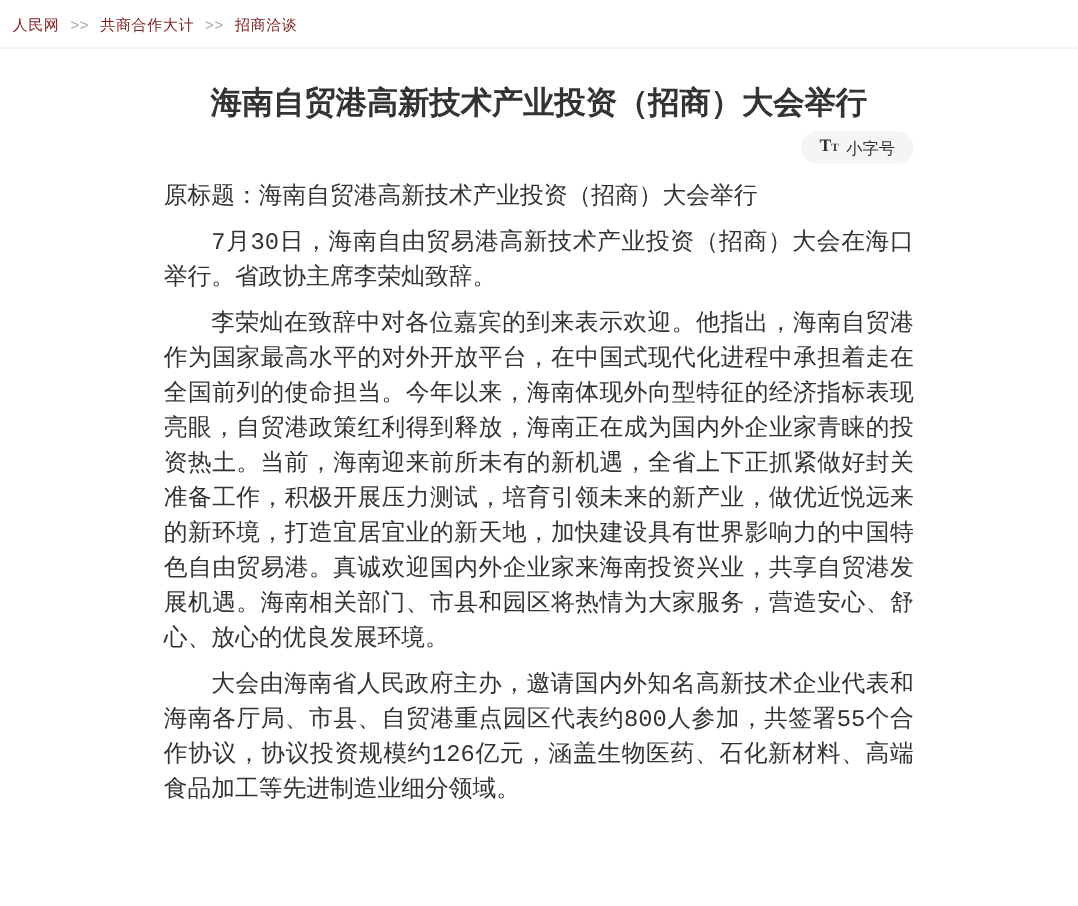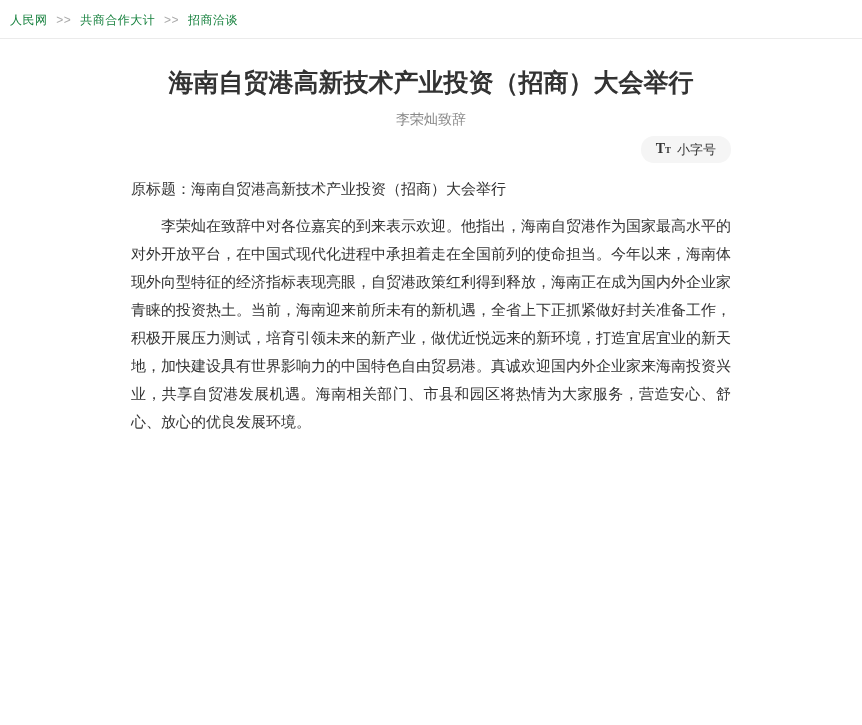--- a/index.html
+++ b/index.html
@@ -13,21 +13,21 @@
     font-family: "Liberation Sans", "DejaVu Sans", sans-serif;
   }
   
   .breadcrumb {
     padding: 12px 10px 9px 10px;
     font-size: 12px;
     color: #999999;
     letter-spacing: 0.5px;
   }
   .breadcrumb .crumb {
-    color: #15803d;
+    color: #7f1d1d;
     cursor: pointer;
     text-decoration: none;
   }
   .breadcrumb .sep {
     margin: 0 5px;
     color: #aaaaaa;
   }
   .top-divider {
     border-bottom: 1px solid #ebebeb;
     width: 100%;
@@ -79,22 +79,23 @@
     cursor: pointer;
     font-family: inherit;
     line-height: 17px;
   }
   .t-icon { display: inline-flex; align-items: baseline; color: #333333; }
   .t-icon .t-big { font-size: 14px; font-weight: bold; font-family: "Liberation Serif", serif; }
   .t-icon .t-small { font-size: 9px; font-weight: bold; font-family: "Liberation Serif", serif; }
   
   .article {
     margin-top: 12px;
-    font-size: 15px;
+    font-size: 19px;
     color: #333333;
+    font-family: Liberation Mono, monospace;
   }
   .article p {
     margin: 0 0 9px 0;
     line-height: 28px;
     text-indent: 2em;
     text-align: justify;
   }
   .article p.orig-title {
     text-indent: 0;
   }
@@ -108,32 +109,33 @@
   <span class="crumb">共商合作大计</span>
   <span class="sep">&gt;&gt;</span>
   <span class="crumb">招商洽谈</span>
 </div>
 <div class="top-divider"></div>
 
 <div class="content">
 
   <h1 class="title">海南自贸港高新技术产业投资（招商）大会举行</h1>
 
-  <div class="subtitle">李荣灿致辞</div>
 
 
   <div class="toolbar">
     <button class="font-size-btn">
       <span class="t-icon">
           <span class="t-big">T</span>
           <span class="t-small">T</span>
         </span>
       <span>小字号</span>
     </button>
   </div>
 
   <div class="article">
     <p class="orig-title"><span>原标题：</span><span>海南自贸港高新技术产业投资（招商）大会举行</span></p>
+    <p>7月30日，海南自由贸易港高新技术产业投资（招商）大会在海口举行。省政协主席李荣灿致辞。</p>
     <p>李荣灿在致辞中对各位嘉宾的到来表示欢迎。他指出，海南自贸港作为国家最高水平的对外开放平台，在中国式现代化进程中承担着走在全国前列的使命担当。今年以来，海南体现外向型特征的经济指标表现亮眼，自贸港政策红利得到释放，海南正在成为国内外企业家青睐的投资热土。当前，海南迎来前所未有的新机遇，全省上下正抓紧做好封关准备工作，积极开展压力测试，培育引领未来的新产业，做优近悦远来的新环境，打造宜居宜业的新天地，加快建设具有世界影响力的中国特色自由贸易港。真诚欢迎国内外企业家来海南投资兴业，共享自贸港发展机遇。海南相关部门、市县和园区将热情为大家服务，营造安心、舒心、放心的优良发展环境。</p>
+    <p>大会由海南省人民政府主办，邀请国内外知名高新技术企业代表和海南各厅局、市县、自贸港重点园区代表约800人参加，共签署55个合作协议，协议投资规模约126亿元，涵盖生物医药、石化新材料、高端食品加工等先进制造业细分领域。</p>
 
   </div>
 
 </div>
 
 </body></html>

